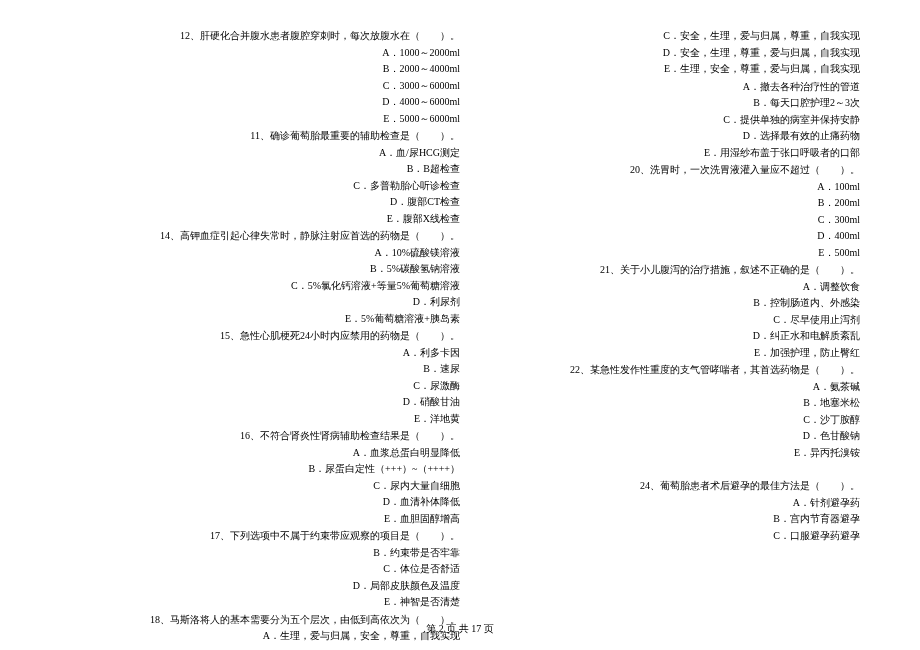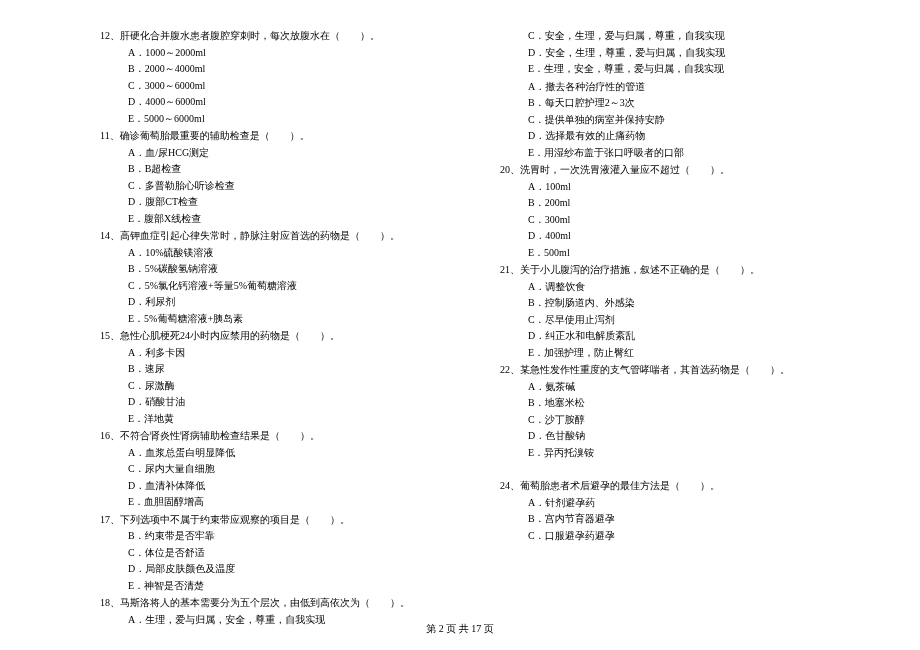--- a/index.html
+++ b/index.html
@@ -15,21 +15,21 @@
   .page {
     display: flex;
     padding: 28px 60px 0 100px;
   }
   .col {
     flex: 1;
     line-height: 1.65;
   }
   .col-left { padding-right: 30px; }
   .col-right { padding-left: 10px; }
-  .q { margin-bottom: 1px; }
+  .q { margin-bottom: 1px; text-align: right; }
   .q-stem { }
   .q-opt { padding-left: 28px; }
   .q-opt-r { padding-left: 28px; }
   .spacer { height: 16px; }
   .footer {
     position: absolute;
     bottom: 14px;
     width: 920px;
     text-align: center;
     font-size: 10px;
@@ -73,20 +73,21 @@
       <div class="q-opt">A．利多卡因</div>
       <div class="q-opt">B．速尿</div>
       <div class="q-opt">C．尿激酶</div>
       <div class="q-opt">D．硝酸甘油</div>
       <div class="q-opt">E．洋地黄</div>
     </div>
 
     <div class="q">
       <div class="q-stem">16、不符合肾炎性肾病辅助检查结果是（　　）。</div>
       <div class="q-opt">A．血浆总蛋白明显降低</div>
+      <div class="q-opt">B．尿蛋白定性（+++）~（++++）</div>
       <div class="q-opt">C．尿内大量自细胞</div>
       <div class="q-opt">D．血清补体降低</div>
       <div class="q-opt">E．血胆固醇增高</div>
     </div>
 
     <div class="q">
       <div class="q-stem">17、下列选项中不属于约束带应观察的项目是（　　）。</div>
       <div class="q-opt">B．约束带是否牢靠</div>
       <div class="q-opt">C．体位是否舒适</div>
       <div class="q-opt">D．局部皮肤颜色及温度</div>

